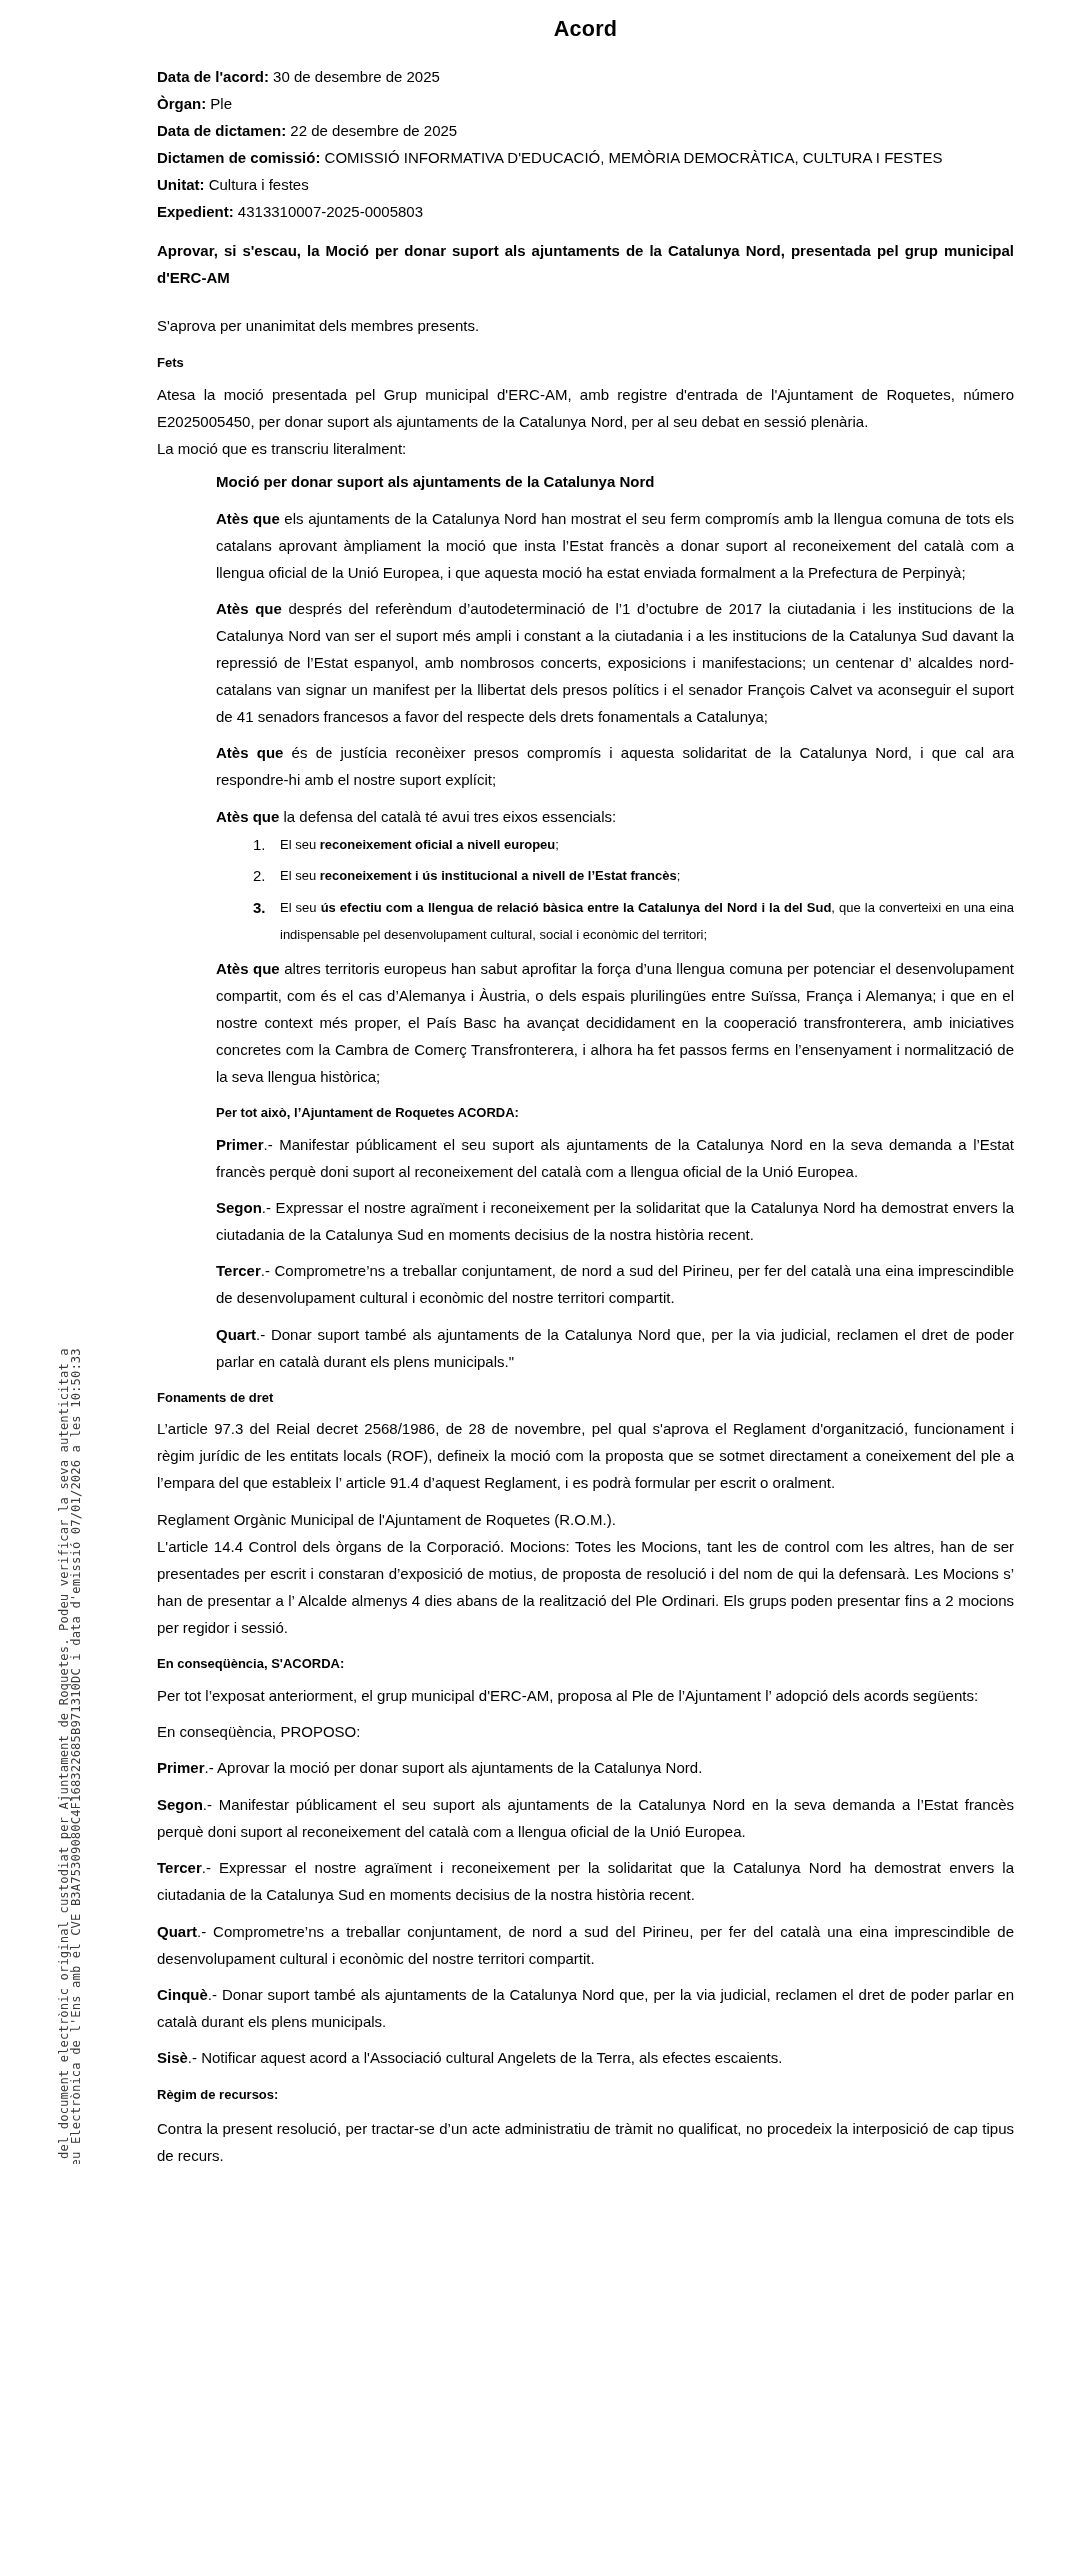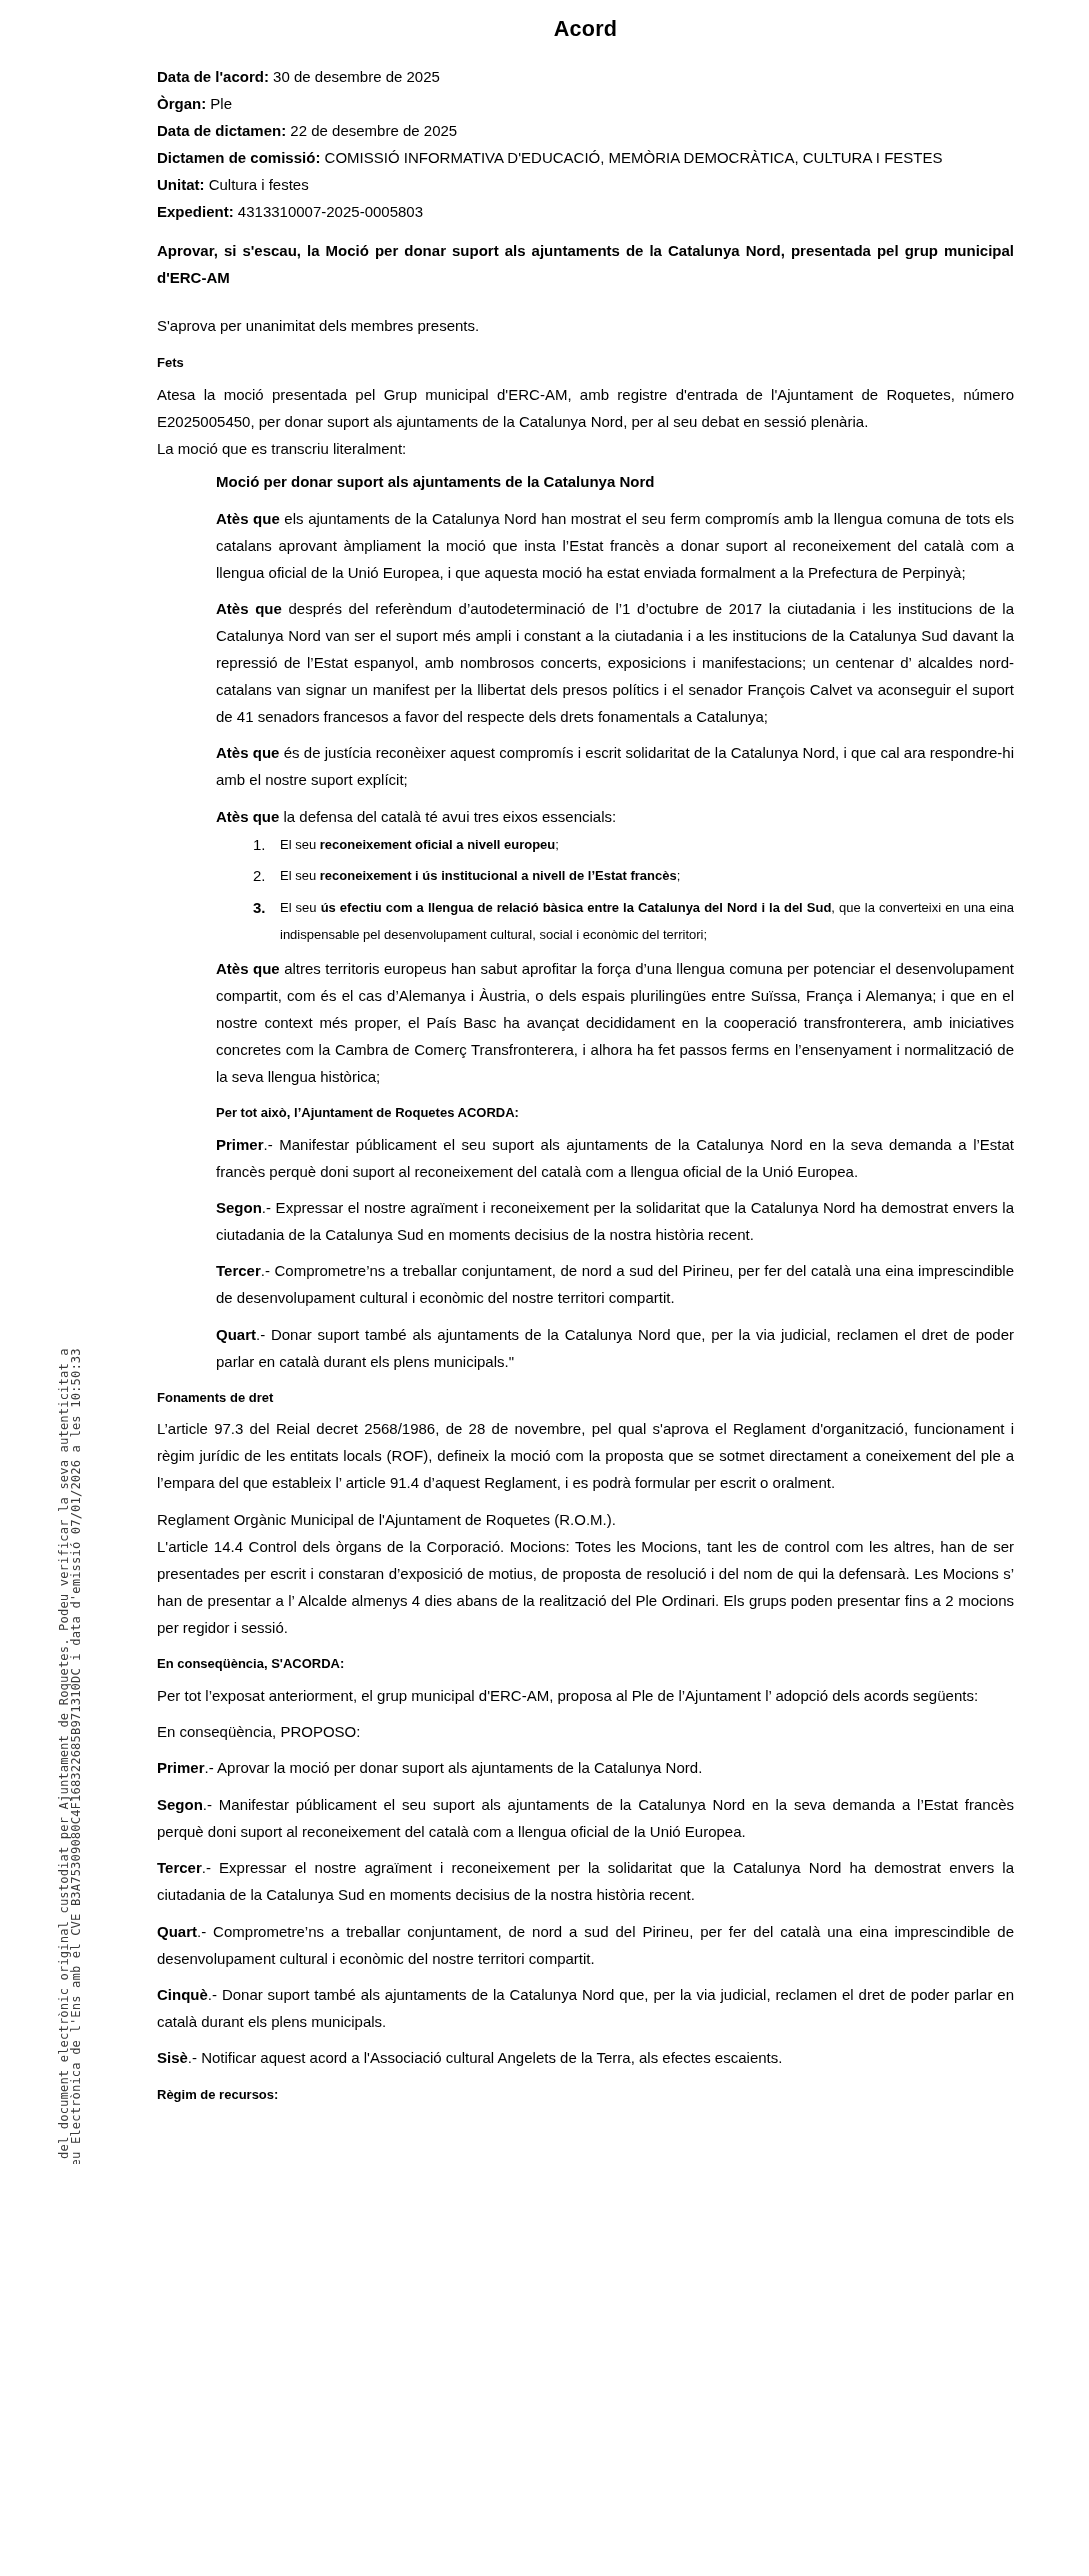--- a/index.html
+++ b/index.html
@@ -108,21 +108,21 @@
 
     <div class="sect-head" style="margin-top:10px;">Fets</div>
     <div class="para tight">Atesa la moció presentada pel Grup municipal d'ERC-AM, amb registre d'entrada de l'Ajuntament de Roquetes, número E2025005450, per donar suport als ajuntaments de la Catalunya Nord, per al seu debat en sessió plenària.</div>
     <div class="para tight">La moció que es transcriu literalment:</div>
 
     <div class="motion">
       <div class="motion-head">Moció per donar suport als ajuntaments de la Catalunya Nord</div>
 
       <div class="para"><span class="b">Atès que</span><span> els ajuntaments de la Catalunya Nord han mostrat el seu ferm compromís amb la llengua comuna de tots els catalans aprovant àmpliament la moció que insta l’Estat francès a donar suport al reconeixement del català com a llengua oficial de la Unió Europea, i que aquesta moció ha estat enviada formalment a la Prefectura de Perpinyà;</span></div>
       <div class="para"><span class="b">Atès que</span><span> després del referèndum d’autodeterminació de l’1 d’octubre de 2017 la ciutadania i les institucions de la Catalunya Nord van ser el suport més ampli i constant a la ciutadania i a les institucions de la Catalunya Sud davant la repressió de l’Estat espanyol, amb nombrosos concerts, exposicions i manifestacions; un centenar d’ alcaldes nord-catalans van signar un manifest per la llibertat dels presos polítics i el senador François Calvet va aconseguir el suport de 41 senadors francesos a favor del respecte dels drets fonamentals a Catalunya;</span></div>
-      <div class="para"><span class="b">Atès que</span><span> és de justícia reconèixer aquest compromís i escrit solidaritat de la Catalunya Nord, i que cal ara respondre-hi amb el nostre suport explícit;</span></div>
+      <div class="para"><span class="b">Atès que</span><span> és de justícia reconèixer presos compromís i aquesta solidaritat de la Catalunya Nord, i que cal ara respondre-hi amb el nostre suport explícit;</span></div>
       <div class="para tight"><span class="b">Atès que</span><span> la defensa del català té avui tres eixos essencials:</span></div>
 
       <div class="olist">
         <div class="item">
           <span class="num">1.</span>
           <span class="txt"><span>El seu </span><span class="b">reconeixement oficial a nivell europeu</span><span>;</span></span>
         </div>
         <div class="item">
           <span class="num">2.</span>
           <span class="txt"><span>El seu </span><span class="b">reconeixement i ús institucional a nivell de l’Estat francès</span><span>;</span></span>
@@ -153,20 +153,21 @@
     <div class="para">En conseqüència, PROPOSO:</div>
 
     <div class="para"><span class="b">Primer</span><span>.- Aprovar la moció per donar suport als ajuntaments de la Catalunya Nord.</span></div>
     <div class="para"><span class="b">Segon</span><span>.-  Manifestar públicament el seu suport als ajuntaments de la Catalunya Nord en la seva demanda a l’Estat francès perquè doni suport al reconeixement del català com a llengua oficial de la Unió Europea.</span></div>
     <div class="para"><span class="b">Tercer</span><span>.- Expressar el nostre agraïment i reconeixement per la solidaritat que la Catalunya Nord ha demostrat envers la ciutadania de la Catalunya Sud en moments decisius de la nostra història recent.</span></div>
     <div class="para"><span class="b">Quart</span><span>.- Comprometre’ns a treballar conjuntament, de nord a sud del Pirineu, per fer del català una eina imprescindible de desenvolupament cultural i econòmic del nostre territori compartit.</span></div>
     <div class="para"><span class="b">Cinquè</span><span>.- Donar suport també als ajuntaments de la Catalunya Nord que, per la via judicial, reclamen el dret de poder parlar en català durant els plens municipals.</span></div>
     <div class="para"><span class="b">Sisè</span><span>.- Notificar aquest acord a l'Associació cultural Angelets de la Terra, als efectes escaients.</span></div>
 
     <div class="sect-head">Règim de recursos:</div>
+    <div class="para" style="margin-top:7.2px;">Contra la present resolució, per tractar-se d’un acte administratiu de tràmit no qualificat, no procedeix la interposició de cap tipus de recurs.</div>
 
   </div>
 
   <div class="footer">
     <div>SIGNAT ELECTRÒNICAMENT PER:</div>
     <div>Susana Rosell Subirats - DNI ** (SIG) el dia 05/01/2026 a les 12:17:14</div>
   </div>
 
 </div>
 

